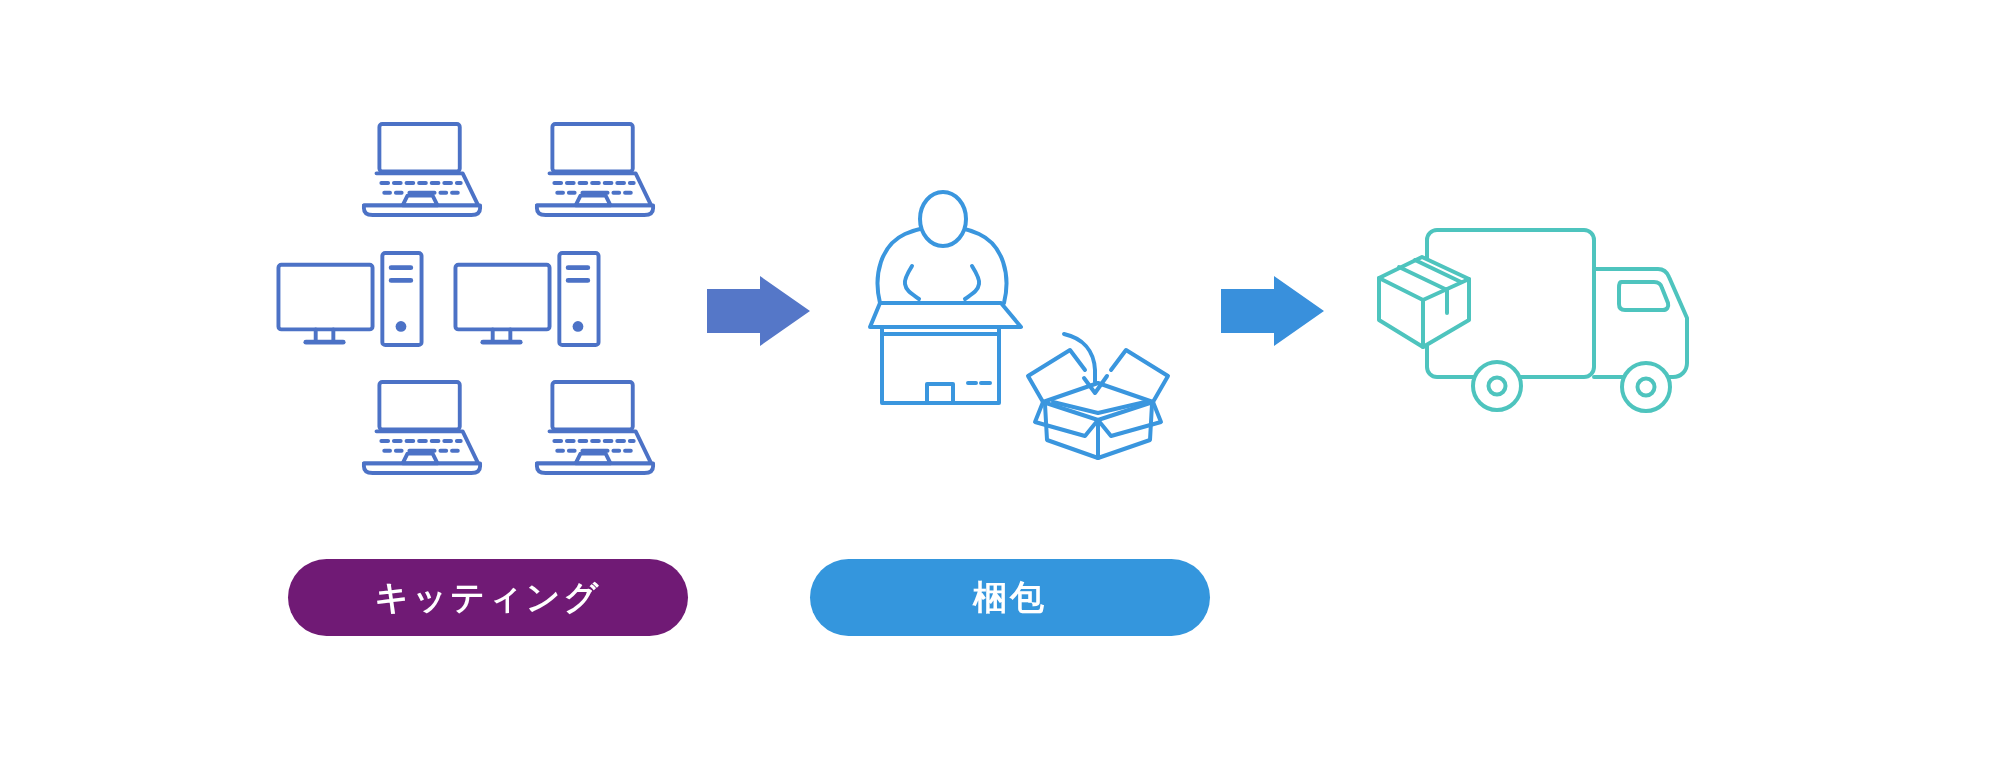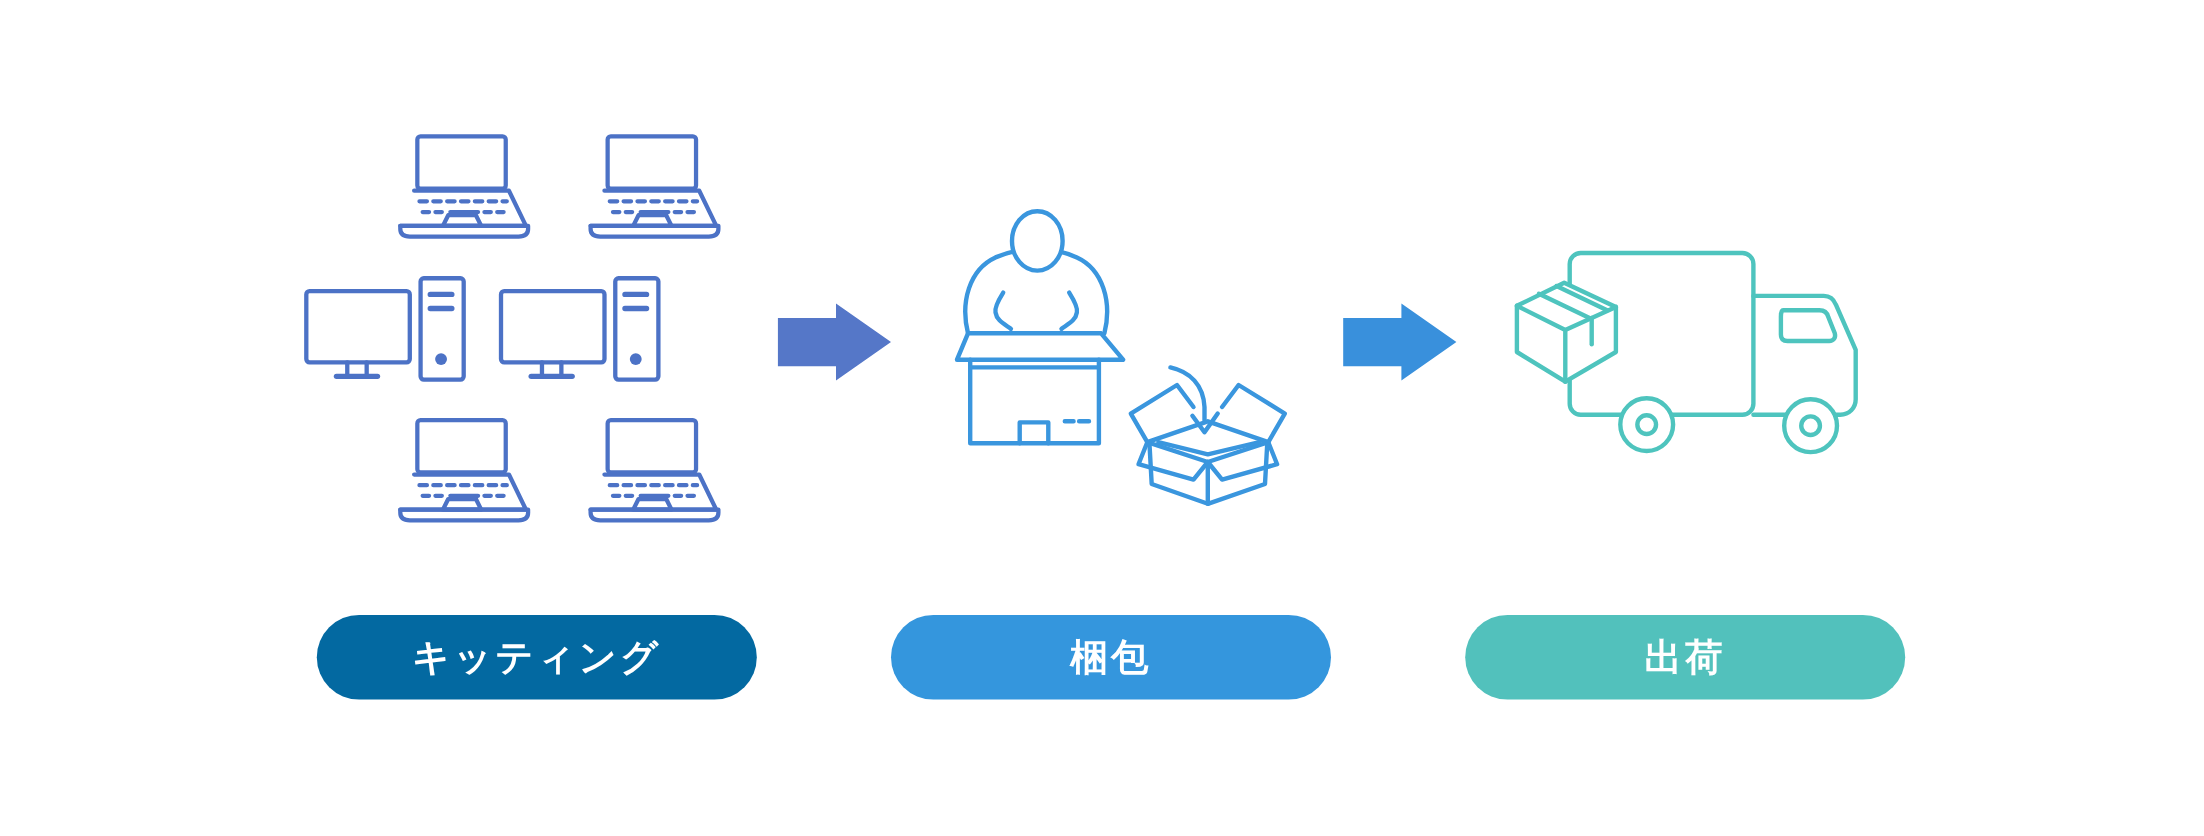--- a/index.html
+++ b/index.html
@@ -170,25 +170,22 @@
       <path class="stroke" d="M223,43 H287 C292,43 296,46 298,51 L316,92 V137 C316,145 310,151 302,151 H223" stroke-width="4.5"></path>
       <path class="stroke" d="M250,56 H283 C287,56 290,58 291,62 L297,77 C298,81 296,84 292,84 H254 C250,84 248,82 248,78 V62 C248,58 249,56 250,56 Z" stroke-width="4.5"></path>
 
       <circle class="stroke-fill" cx="126" cy="160" r="24" stroke-width="8"></circle>
       <circle class="stroke-fill" cx="126" cy="160" r="8.5" stroke-width="6"></circle>
       <circle class="stroke-fill" cx="275" cy="161" r="24" stroke-width="8"></circle>
       <circle class="stroke-fill" cx="275" cy="161" r="8.5" stroke-width="6"></circle>
     </svg>
   </div>
 
-  <div class="pill" style="left: 288px; top: 559px; background: #0369a1;">
+  <div class="pill" style="left: 288px; top: 559px; background: #701a75;">
     <span>キッティング</span>
   </div>
 
   <div class="pill" style="left: 810px; top: 559px; background: rgb(52, 150, 221); align-items: center;">
     <span>梱包</span>
   </div>
 
-  <div class="pill" style="left: 1332px; top: 559px; background: rgb(82, 193, 188);">
-    <span>出荷</span>
-  </div>
 
 </div>
 
 </body></html>

